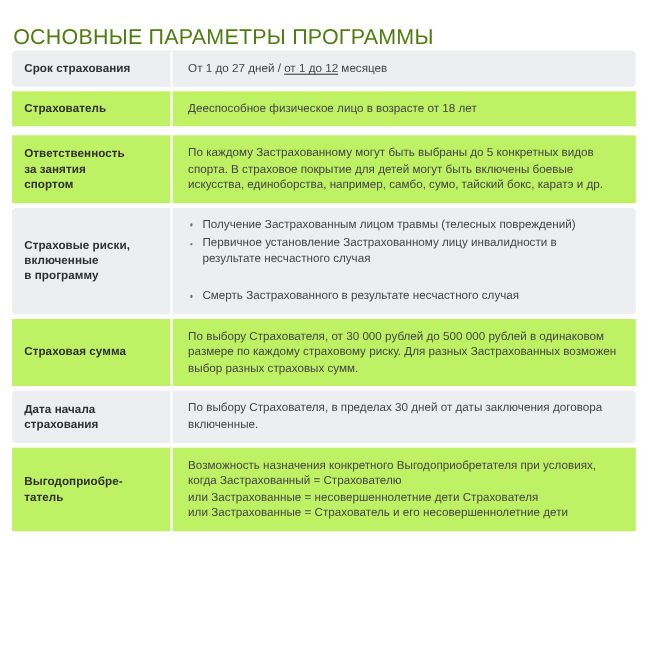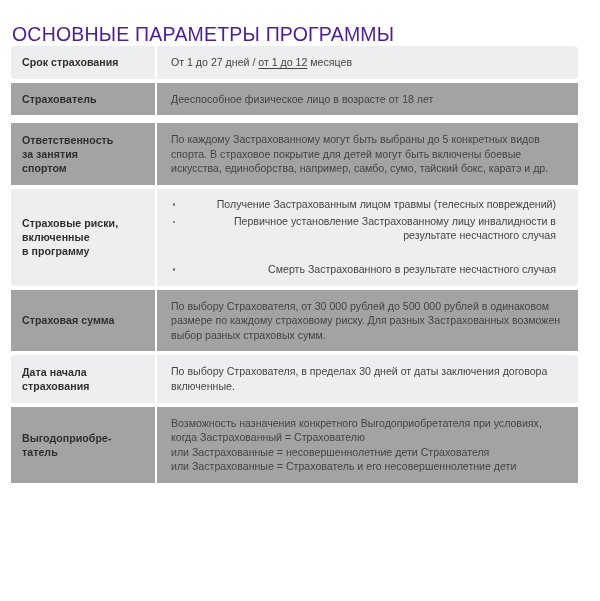--- a/index.html
+++ b/index.html
@@ -28,40 +28,40 @@
 
   
   .page-title {
     position: absolute;
     left: 12px;
     top: 8px;
     font-size: 19.5px;
     line-height: 26px;
     font-weight: 400;
     letter-spacing: 0.2px;
-    color: #4c1d95;
+    color: #4d7c0f;
     white-space: nowrap;
   }
 
   
   .params-table {
     position: absolute;
     left: 11px;
     top: 46px;
     width: 567px;
     border-collapse: separate;
     border-spacing: 0;
     table-layout: fixed;
   }
 
   .params-table tr.row-shaded > td {
     background: #eceef0;
   }
   .params-table tr.row-plain > td {
-    background: #a3a3a3;
+    background: #bef264;
   }
 
   
   .params-table tr.row-shaded > td.cell-label {
     border-top-left-radius: 4px;
     border-bottom-left-radius: 4px;
   }
   .params-table tr.row-shaded > td.cell-value {
     border-top-right-radius: 4px;
     border-bottom-right-radius: 4px;
@@ -115,21 +115,20 @@
   .u {
     text-decoration: underline;
     text-underline-offset: 1.5px;
   }
 
   
   ul.bullets {
     margin: 0;
     padding: 0;
     list-style: none;
-    text-align: right;
   }
   ul.bullets > li {
     position: relative;
     padding-left: 13px;
     margin: 0 0 3.5px 0;
     line-height: 13.8px;
   }
   ul.bullets > li:last-child {
     margin-bottom: 0;
     margin-top: 20px;

